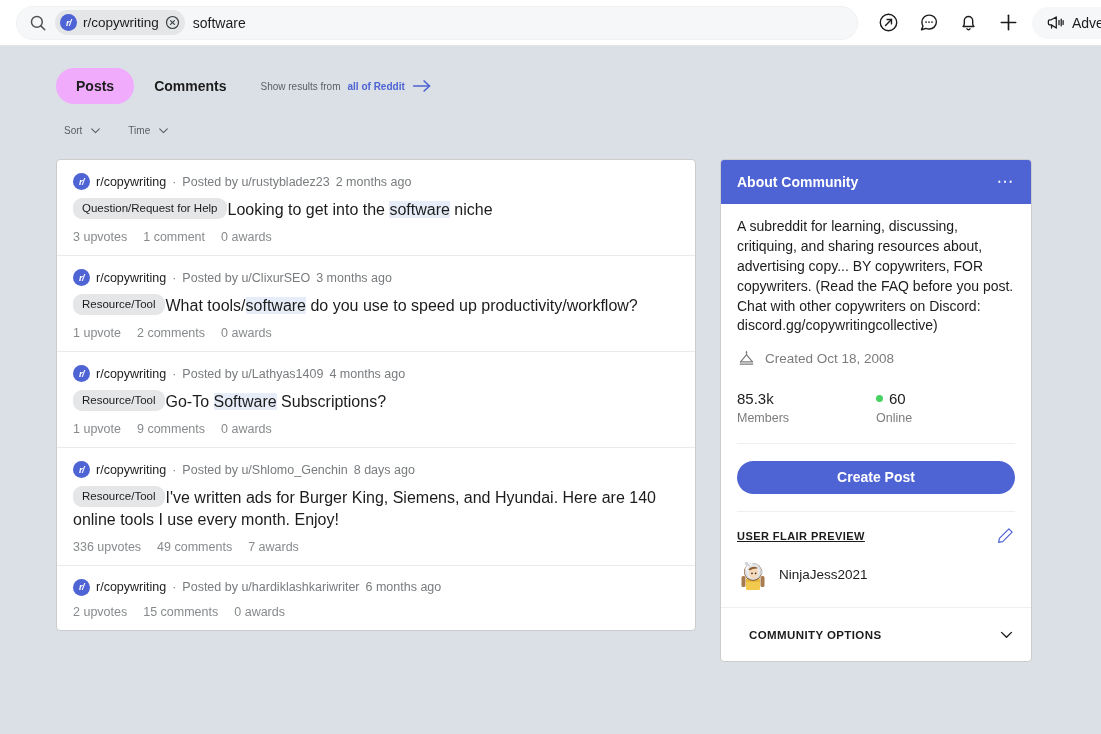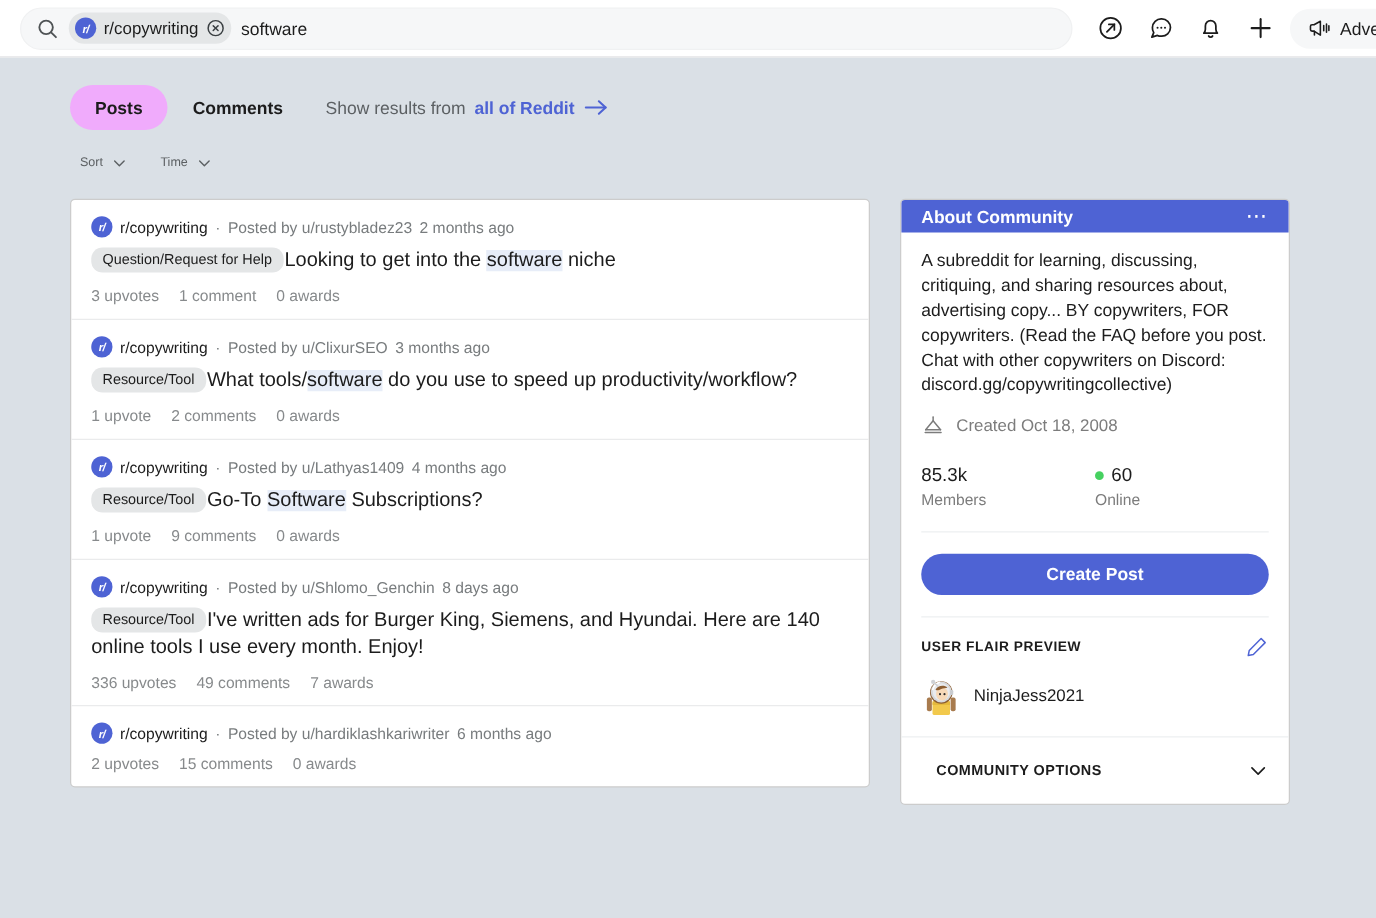--- a/index.html
+++ b/index.html
@@ -148,21 +148,21 @@
     padding: 10px 20px;
     border-radius: 18px;
     white-space: nowrap;
   }
   .tab.active {
     background: #f0abfc;
   }
   .tab.inactive { color: #1c1c1c; }
 
   .show-results {
-    font-size: 14px;
+    font-size: 10px;
     color: #5c6063;
     margin-left: 14px;
     display: flex;
     align-items: center;
     gap: 7px;
     white-space: nowrap;
   }
   .show-results .link {
     color: #4e63d4;
     font-weight: bold;
@@ -285,21 +285,21 @@
   .sidebar {
     width: 312px;
     background: #ffffff;
     border: 1px solid #ccc;
     border-radius: 4px;
     overflow: hidden;
   }
 
   .sb-head {
     background: #4e63d4;
-    height: 26px;
+    height: 44px;
     display: flex;
     align-items: center;
     justify-content: space-between;
     padding: 0 16px;
   }
   .sb-head-title {
     color: #ffffff;
     font-size: 14px;
     font-weight: bold;
   }
@@ -375,20 +375,21 @@
   .flair-head {
     display: flex;
     align-items: center;
     justify-content: space-between;
   }
   .flair-head-label {
     font-size: 11px;
     font-weight: bold;
     letter-spacing: 0.45px;
     color: #1c1c1c;
+    text-decoration: underline;
   }
   .pencil-icon { color: #4e63d4; display: flex; }
 
   .flair-user {
     display: flex;
     align-items: center;
     gap: 10px;
     margin: 12px 0 16px 0;
   }
   .flair-user-name { font-size: 13.5px; color: #1c1c1c; }

